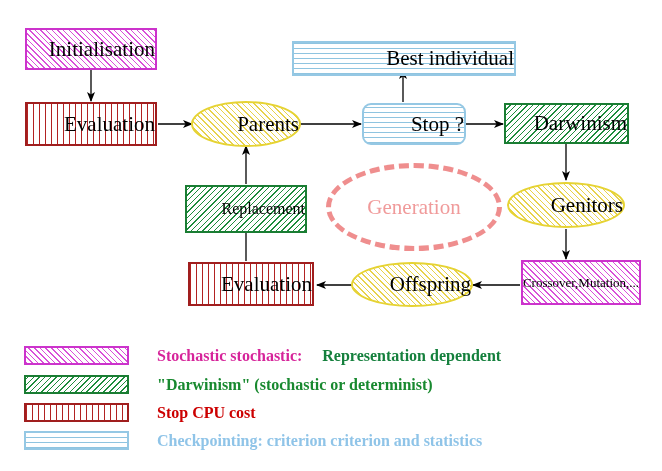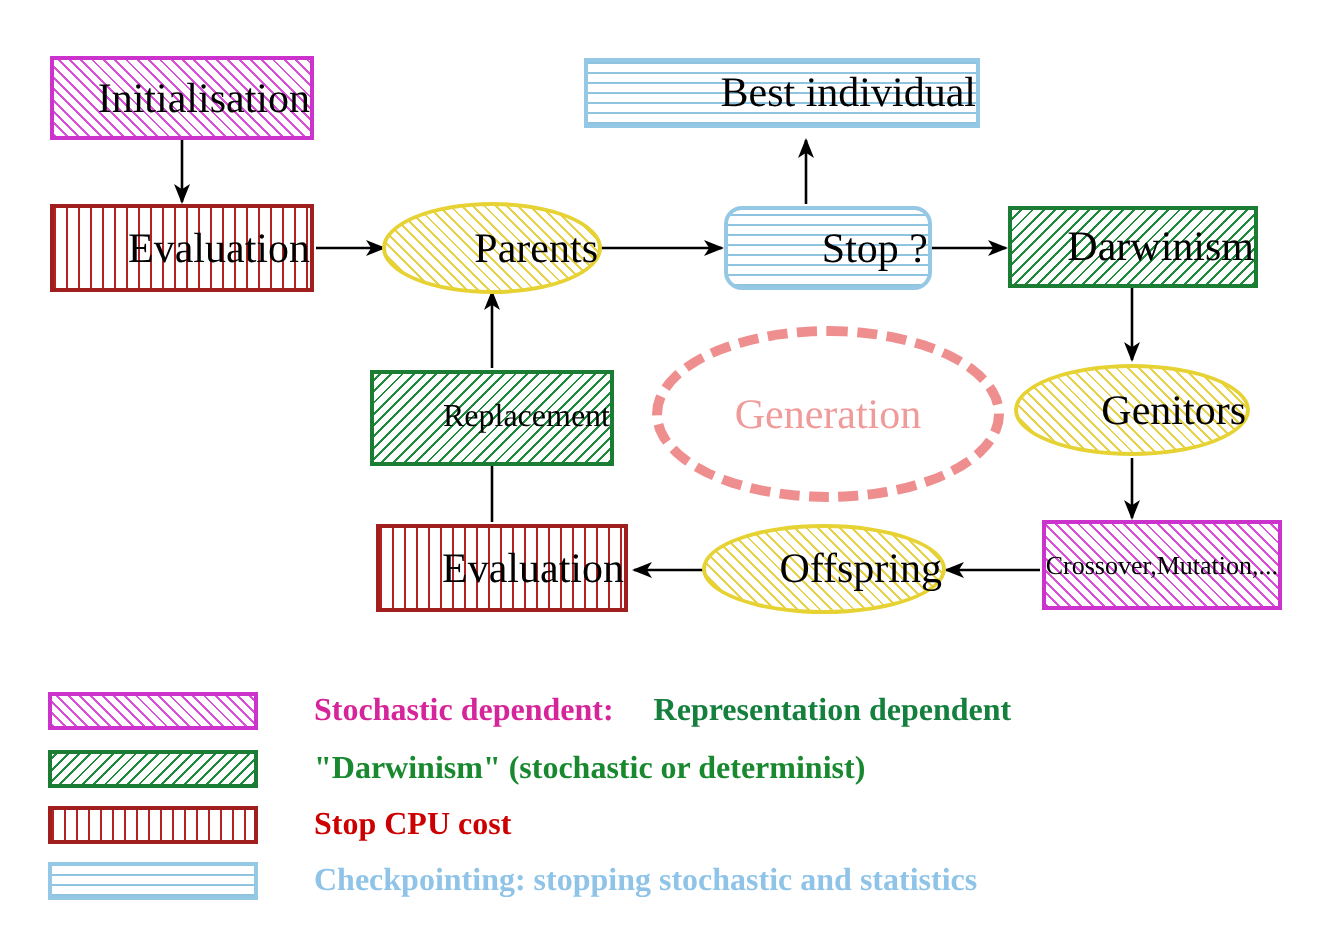--- a/index.html
+++ b/index.html
@@ -157,21 +157,21 @@
   </div>
 
   <div class="node hatch-blue rounded" style="left:362px;top:103px;width:104px;height:42px;font-size:21px;">
     <span class="label">Stop ?</span>
   </div>
 
   <div class="node hatch-green" style="left:504px;top:103px;width:125px;height:41px;font-size:21px;">
     <span class="label">Darwinism</span>
   </div>
 
-  <div class="node hatch-blue" style="left:292px;top:29px;width:198px;height:35px;font-size:21px;">
+  <div class="node hatch-blue" style="left:292px;top:41px;width:224px;height:35px;font-size:21px;">
     <span class="label">Best individual</span>
   </div>
 
   <div class="gen-ellipse" style="left:326px;top:163px;width:176px;height:88px;font-size:21px;">
     <span class="label">Generation</span>
   </div>
 
   <div class="node hatch-green" style="left:185px;top:185px;width:122px;height:48px;font-size:16px;">
     <span class="label">Replacement</span>
   </div>
@@ -191,21 +191,21 @@
 
   <div class="node hatch-red" style="left:188px;top:262px;width:126px;height:44px;font-size:21px;">
     <span class="label">Evaluation</span>
   </div>
 
   <div id="legend">
 
     <div class="legend-row" style="left:24px;top:346px;">
       <div class="swatch hatch-magenta"></div>
       <div class="legend-text">
-        <span class="lt-magenta">Stochastic dependent:</span>
+        <span class="lt-magenta">Stochastic stochastic:</span>
         <span style="display:inline-block;width:12px;"></span>
         <span class="lt-gold">Representation dependent</span>
       </div>
     </div>
 
     <div class="legend-row" style="left:24px;top:375px;">
       <div class="swatch hatch-green"></div>
       <div class="legend-text">
         <span class="lt-green">"Darwinism" (stochastic or determinist)</span>
       </div>
@@ -214,19 +214,19 @@
     <div class="legend-row" style="left:24px;top:403px;">
       <div class="swatch hatch-red"></div>
       <div class="legend-text">
         <span class="lt-red">Stop CPU cost</span>
       </div>
     </div>
 
     <div class="legend-row" style="left:24px;top:431px;">
       <div class="swatch hatch-blue"></div>
       <div class="legend-text">
-        <span class="lt-blue">Checkpointing: stopping stochastic and statistics</span>
+        <span class="lt-blue">Checkpointing: criterion criterion and statistics</span>
       </div>
     </div>
 
   </div>
 
 </div>
 
 </body></html>

